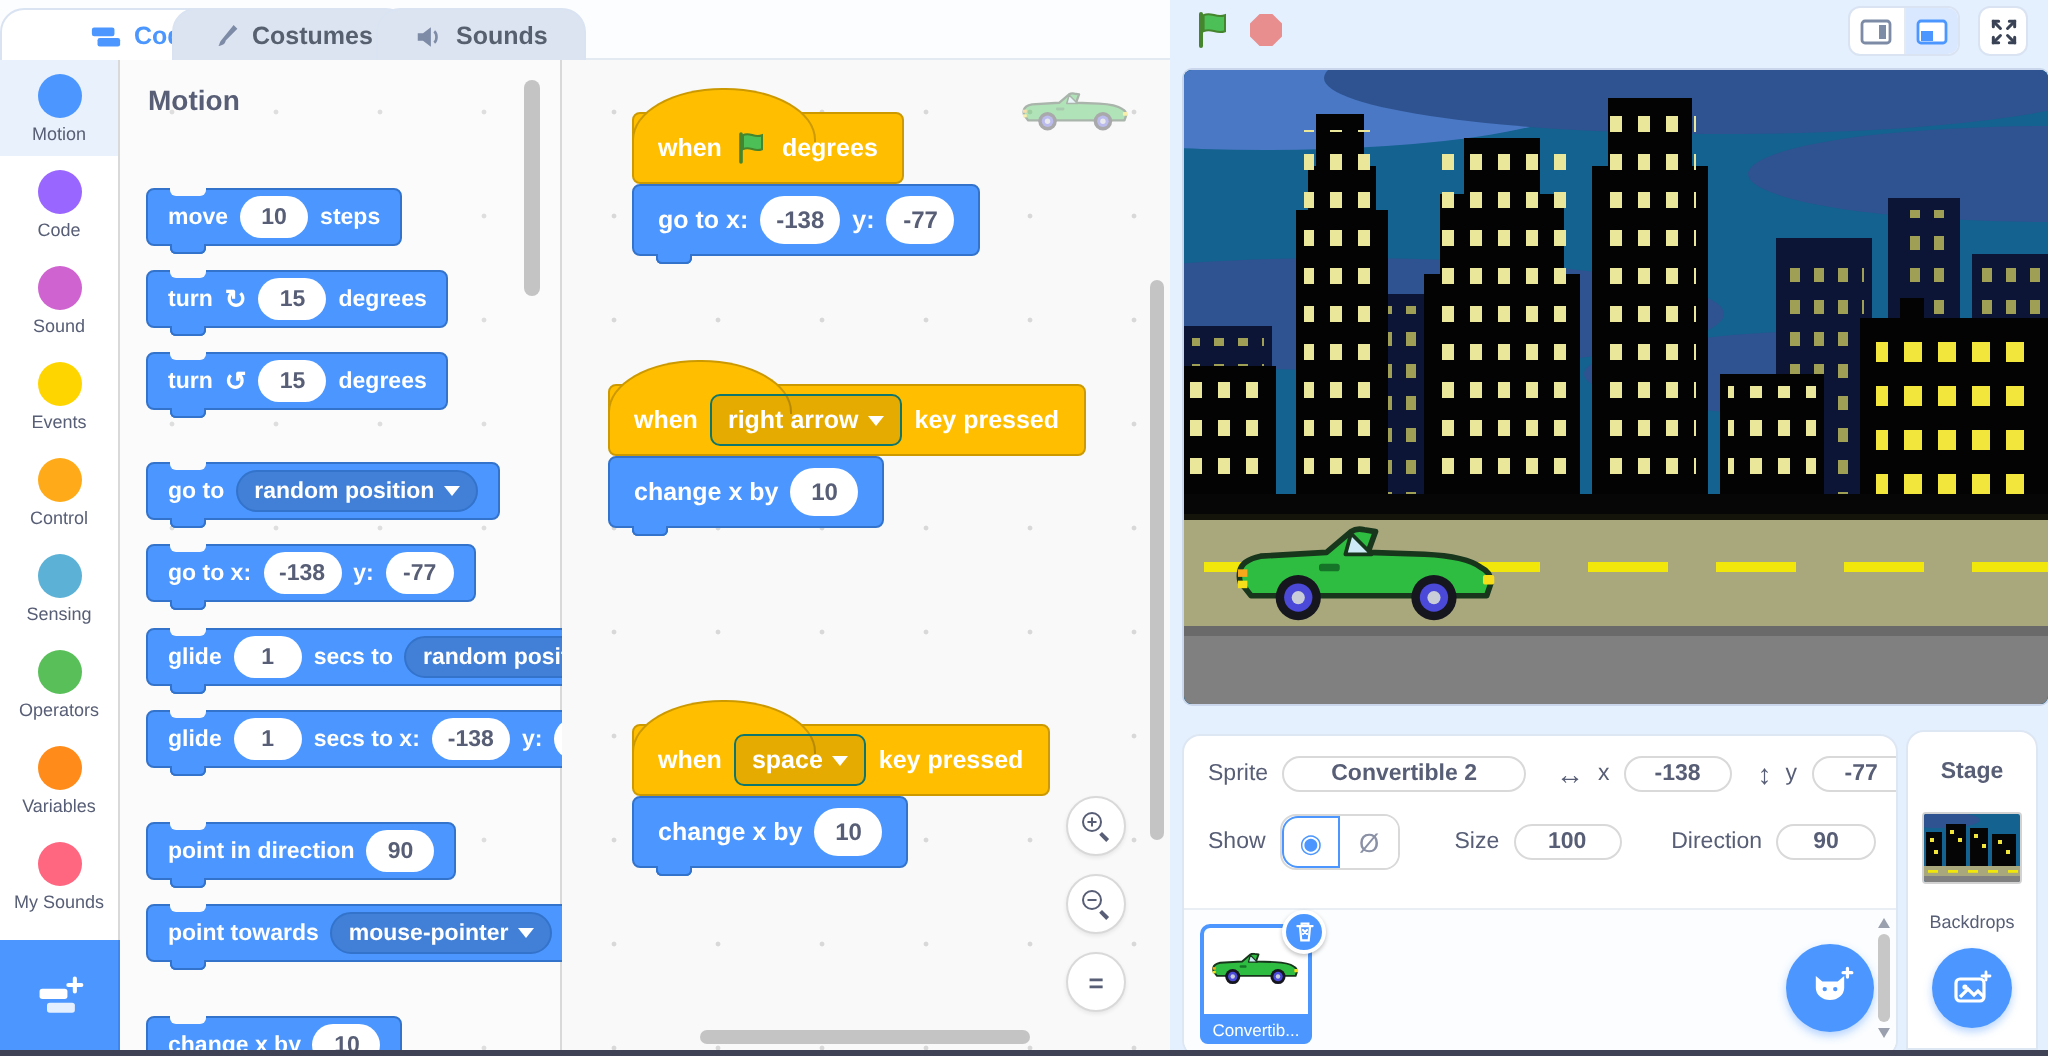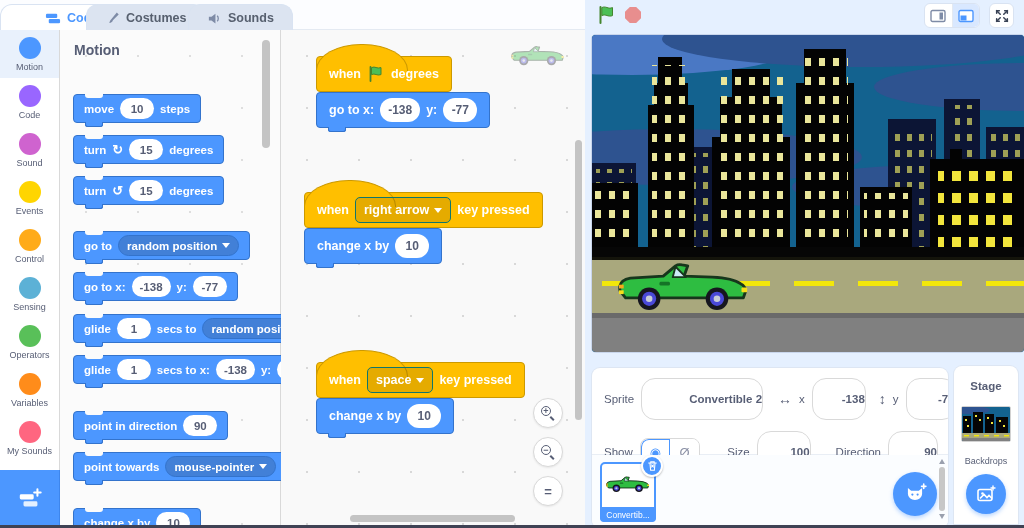--- a/index.html
+++ b/index.html
@@ -87,21 +87,21 @@
   
   .stage-wrap { position:absolute; left:7px; top:35px; width:432px; height:317px; border-radius:4px; overflow:hidden;
                 box-shadow:0 0 0 1px #C9D6EC; background:#13628F; }
 
   
   .sprite-pane { position:absolute; left:7px; top:368px; width:356px; height:160px; border-radius:8px; overflow:hidden; background:#fff; box-shadow:0 0 0 1px #DDE6F3; }
   .sprite-info { height:87px; padding:10px 10px 0 12px; border-bottom:1px solid #E9EEF5; }
   .si-row { display:flex; align-items:center; gap:7px; margin-bottom:11px; }
   .si-label { font-size:11.5px; color:#575E75; }
   .si-icon { font-size:14px; font-weight:700; color:#575E75; }
-  .pill-input { height:42px; border:1px solid #D9D9D9; border-radius:14px; text-align:right; font-size:11.5px; font-weight:700;
+  .pill-input { height:18px; border:1px solid #D9D9D9; border-radius:14px; text-align:center; font-size:11.5px; font-weight:700;
                 color:#575E75; background:#fff; font-family:"Liberation Sans",sans-serif; outline:none; }
   .toggle-group { display:flex; border:1px solid #D9D9D9; border-radius:8px; overflow:hidden; }
   .toggle-btn { width:30px; height:26px; display:flex; align-items:center; justify-content:center; font-size:13px; cursor:pointer; background:#fff; color:#8A90A5; }
   .toggle-btn.on { color:#4C97FF; box-shadow:inset 0 0 0 1px #4C97FF; border-radius:8px 0 0 8px; }
   .sprite-list { position:relative; height:73px; background:#FBFDFF; }
   .sprite-card { position:absolute; left:8px; top:7px; width:56px; height:60px; background:#fff; border:2px solid #4C97FF;
                  border-radius:5px; cursor:pointer; }
   .sprite-card .thumb { height:40px; display:flex; align-items:center; justify-content:center; }
   .sprite-card .name { position:absolute; left:-2px; right:-2px; bottom:-2px; height:15px; background:#4C97FF; color:#fff;
                        font-size:8.5px; display:flex; align-items:center; justify-content:center; border-radius:0 0 4px 4px; }

